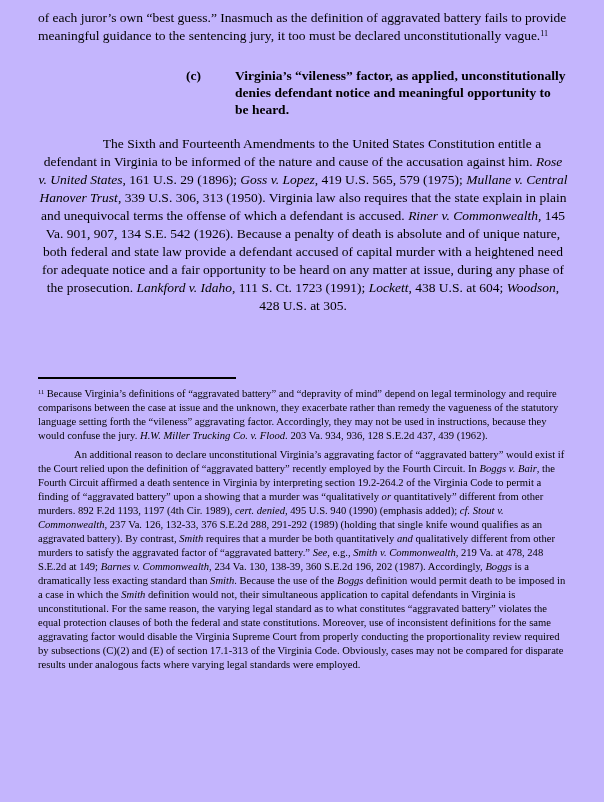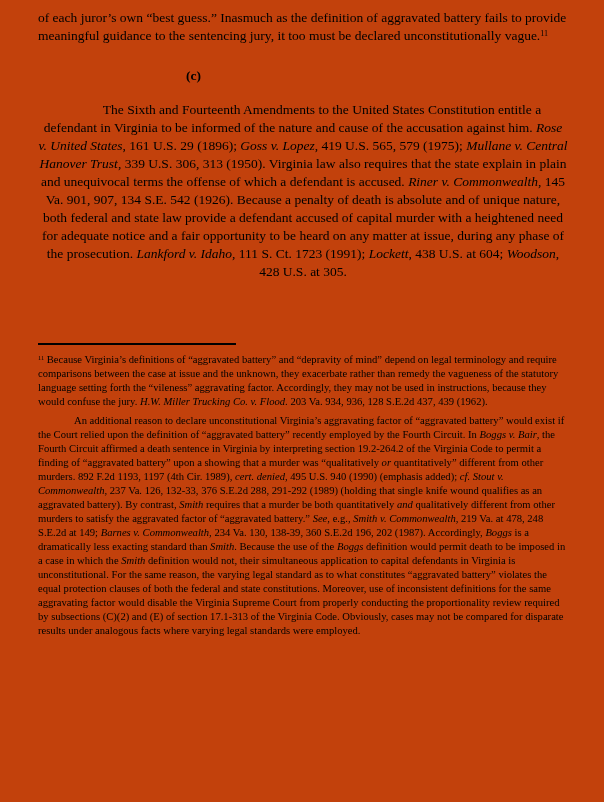--- a/index.html
+++ b/index.html
@@ -5,21 +5,21 @@
   html, body {
     margin: 0;
     padding: 0;
     background: #888888;
   }
   .page {
     position: relative;
     width: 604px;
     height: 802px;
     margin: 0 auto;
-    background: #c2410c;
+    background: #c4b5fd;
     color: #000000;
     font-family: "Liberation Serif", "DejaVu Serif", serif;
     box-sizing: border-box;
     padding: 9px 36px 0 38px;
     overflow: hidden;
   }
   .body-text {
     font-size: 13.5px;
     line-height: 18px;
     text-align: left;
@@ -73,20 +73,21 @@
 <body>
 
 <div class="page">
 
   <div class="body-text">
 
     <p class="opening-paragraph"><span>of each juror’s own “best guess.” Inasmuch as the definition of aggravated battery fails to provide meaningful guidance to the sentencing jury, it too must be declared unconstitutionally vague.</span><sup class="fn-ref">11</sup></p>
 
     <div class="heading">
       <span class="heading-number">(c)</span>
+      <span class="heading-text"><span>Virginia’s “vileness” factor, as applied, unconstitutionally denies defendant notice and meaningful opportunity to be heard.</span></span>
     </div>
 
     <p class="main-paragraph"><span>The Sixth and Fourteenth Amendments to the United States Constitution entitle a defendant in Virginia to be informed of the nature and cause of the accusation against him. </span><span class="i">Rose v. United States</span><span>, 161 U.S. 29 (1896); </span><span class="i">Goss v. Lopez</span><span>, 419 U.S. 565, 579 (1975); </span><span class="i">Mullane v. Central Hanover Trust</span><span>, 339 U.S. 306, 313 (1950). Virginia law also requires that the state explain in plain and unequivocal terms the offense of which a defendant is accused. </span><span class="i">Riner v. Commonwealth</span><span>, 145 Va. 901, 907, 134 S.E. 542 (1926). Because a penalty of death is absolute and of unique nature, both federal and state law provide a defendant accused of capital murder with a heightened need for adequate notice and a fair opportunity to be heard on any matter at issue, during any phase of the prosecution. </span><span class="i">Lankford v. Idaho</span><span>, 111 S. Ct. 1723 (1991); </span><span class="i">Lockett</span><span>, 438 U.S. at 604; </span><span class="i">Woodson</span><span>, 428 U.S. at 305.</span></p>
 
   </div>
 
   <div class="footnote-separator"></div>
 
   <div class="footnotes">
 

